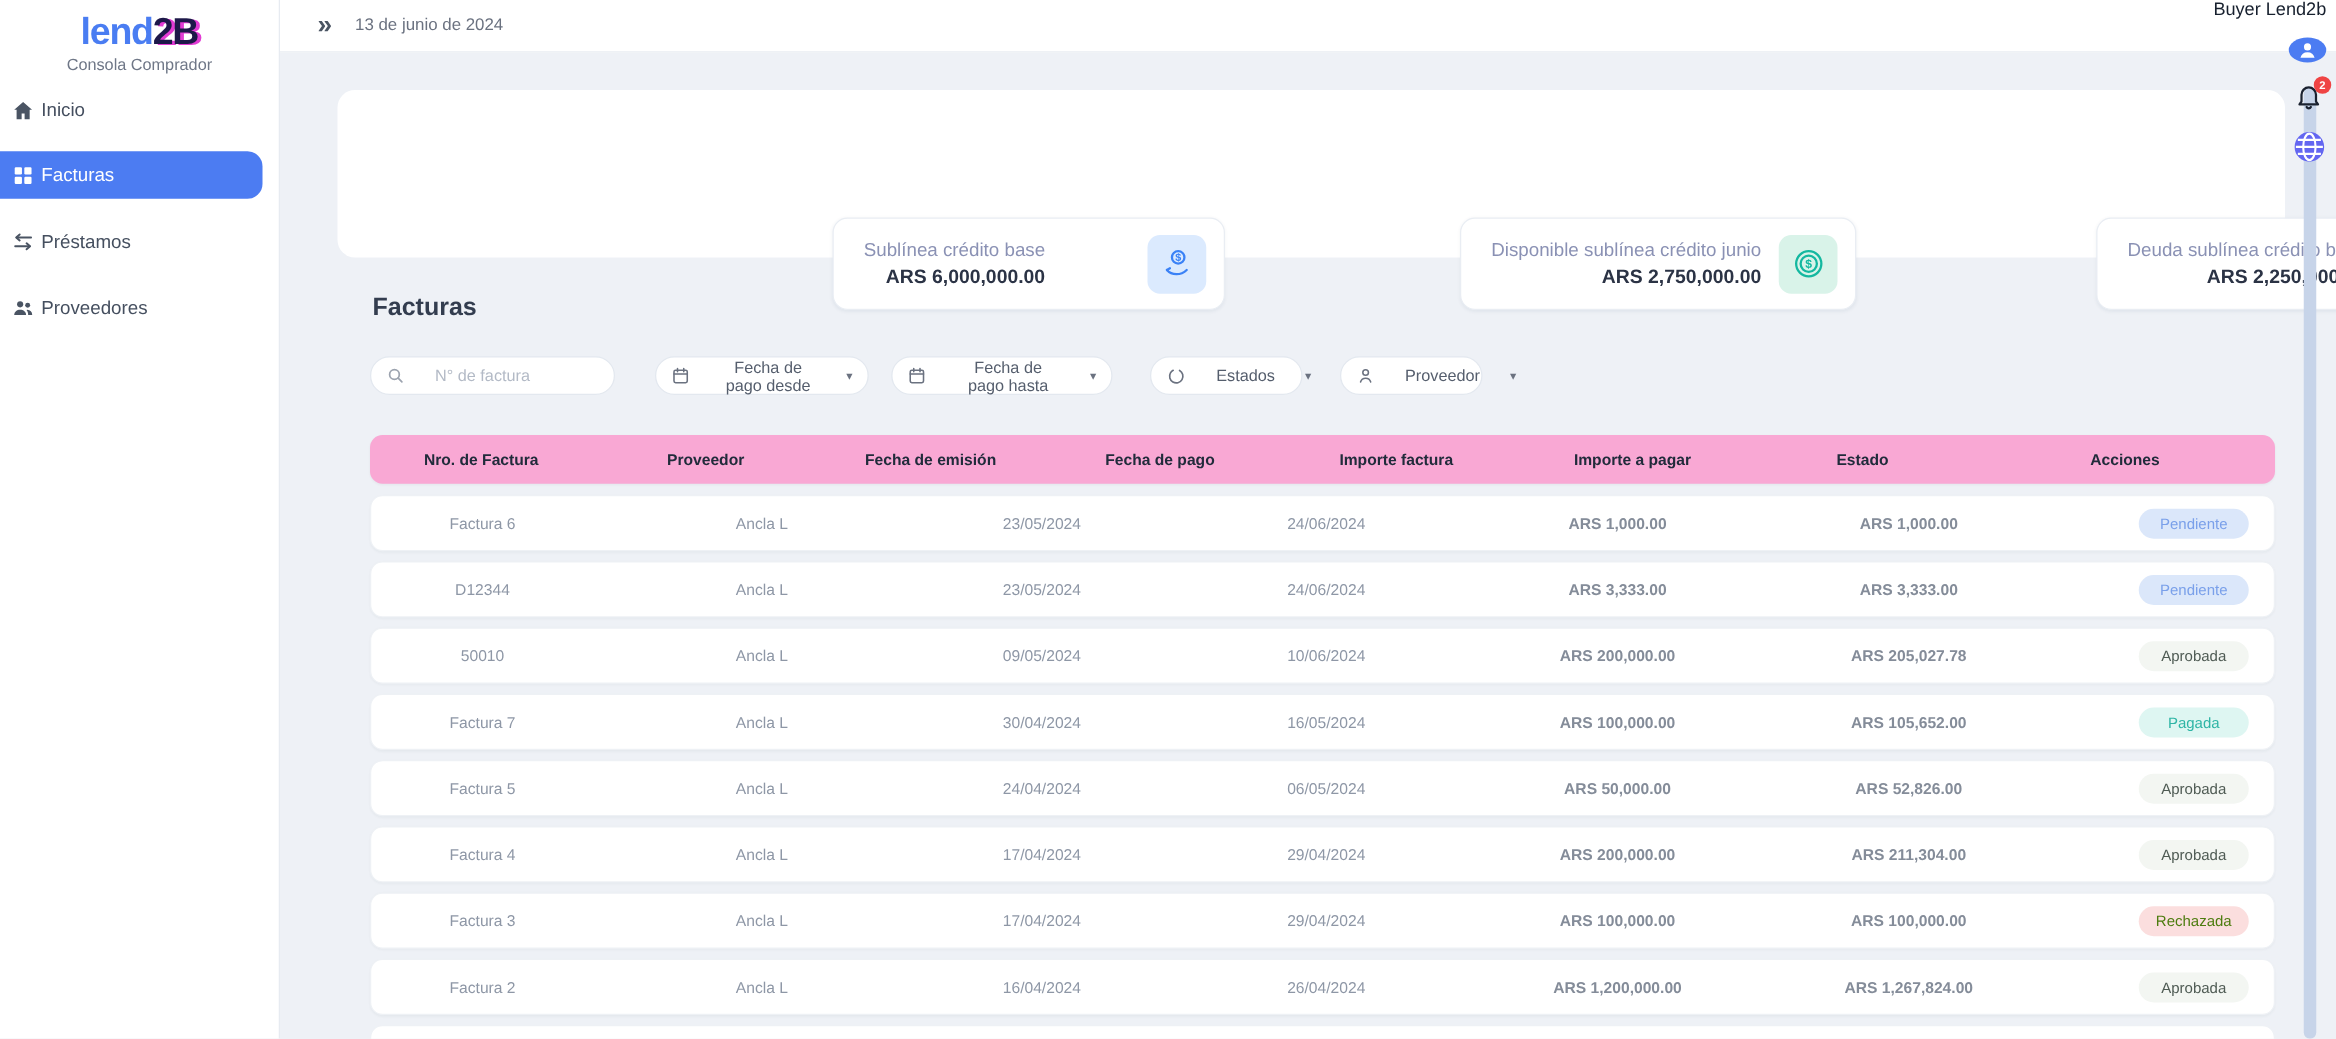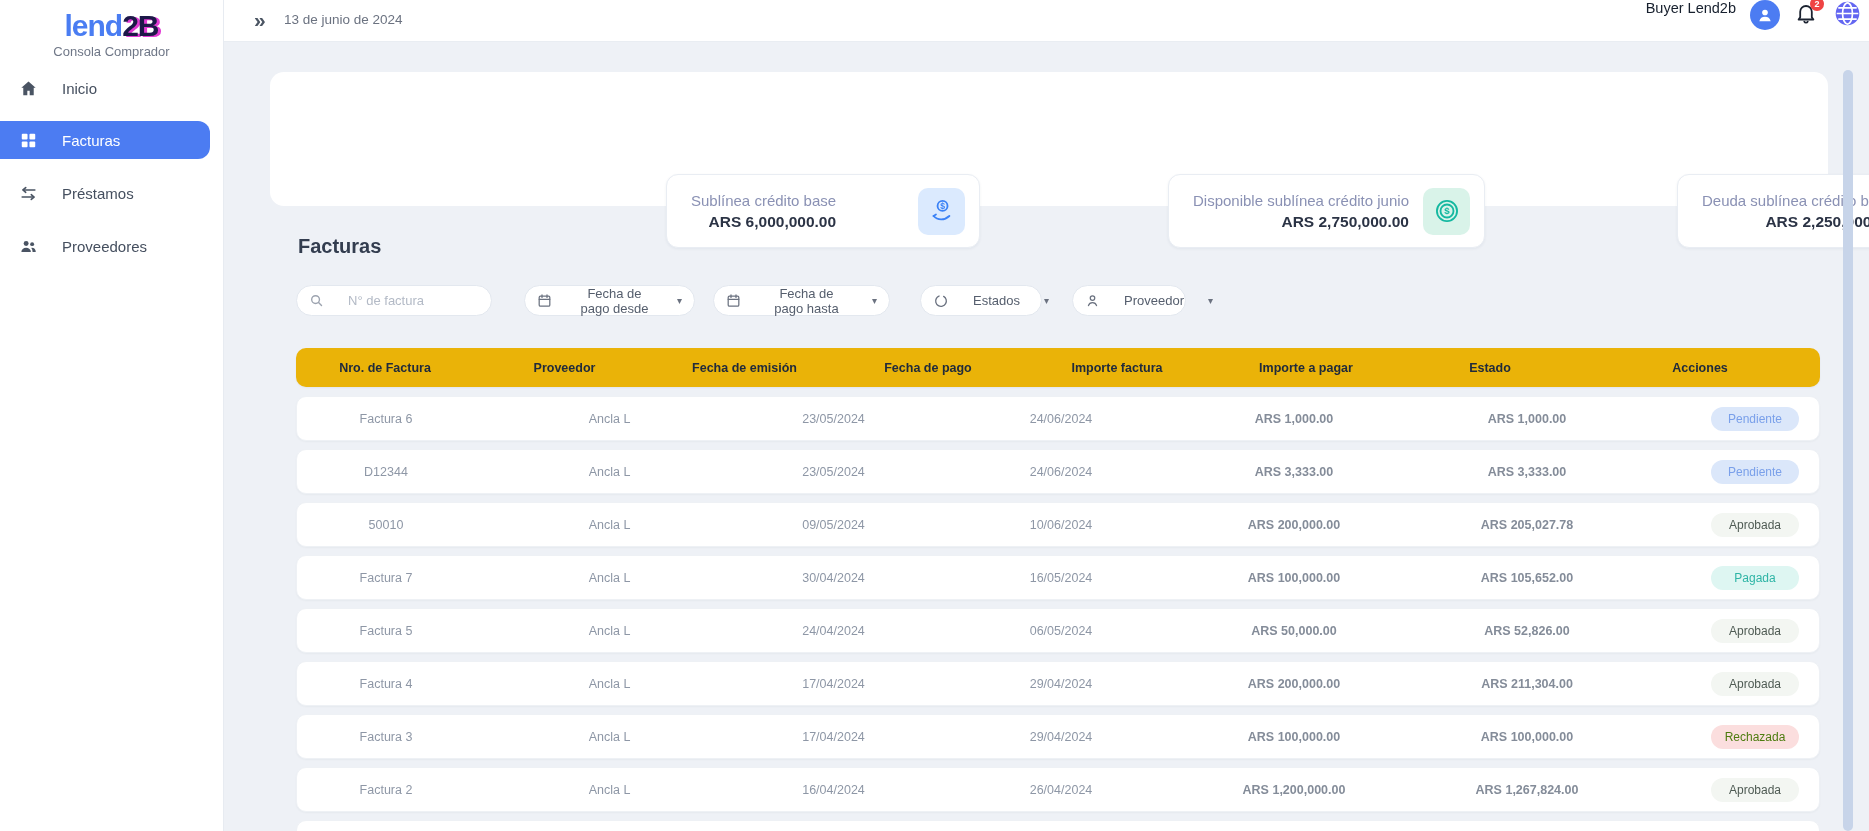--- a/index.html
+++ b/index.html
@@ -13,30 +13,30 @@
   }
   svg { display:block; }
 
   
   .sidebar { position:absolute; left:0; top:0; width:224px; height:831px; background:#fff; border-right:1px solid #e7ebf1; z-index:5; }
   .logo-wrap { text-align:center; padding-top:9px; }
   .logo { font-size:30px; font-weight:800; letter-spacing:-1px; }
   .logo-primary { color:#4a7df2; }
   .logo-accent { color:#1d1849; text-shadow:3px 1px 0 #e23bd4; }
   .logo-sub { font-size:13px; color:#6f7787; margin-top:1px; }
-  .nav-item { position:absolute; left:0; display:flex; align-items:center; gap:24px; height:28px; padding-left:19px; width:100%; font-size:15px; color:#454f5f; cursor:pointer; }
+  .nav-item { position:absolute; left:0; display:flex; align-items:center; gap:5px; height:28px; padding-left:9px; width:100%; font-size:15px; color:#454f5f; cursor:pointer; }
   .nav-item .nico { width:19px; height:19px; color:#4a5463; flex:0 0 auto; }
   .nav-item.active { background:#4c7cf2; color:#fff; width:210px; height:38px; border-radius:0 12px 12px 0; }
   .nav-item.active .nico { color:#fff; }
 
   
   .topbar { position:absolute; left:224px; top:0; width:1645px; height:42px; background:#fff; border-bottom:1px solid #e9edf2; z-index:4; }
   .collapse-btn { position:absolute; left:30px; top:6px; font-size:21px; font-weight:700; color:#4b5563; cursor:pointer; line-height:28px; }
   .topbar-date { position:absolute; left:60px; top:12px; font-size:13.5px; color:#6b7280; }
-  .topbar-right { position:absolute; right:6px; top:0; height:42px; display:flex; align-items:flex-start; gap:14px; padding-right:2px; }
+  .topbar-right { position:absolute; right:6px; top:0; height:42px; display:flex; align-items:flex-end; gap:14px; padding-right:2px;flex-direction:column; }
   .user-name { font-size:14.5px; color:#17202e; }
   .avatar { width:30px; height:30px; border-radius:50%; background:#4c7cf2; display:flex; align-items:center; justify-content:center; cursor:pointer; }
   .bell-wrap { position:relative; width:26px; height:28px; cursor:pointer; }
   .bell-badge { position:absolute; top:-3px; right:-4px; min-width:14px; height:14px; border-radius:8px; background:#ef4444; color:#fff; font-size:9px; font-weight:700; display:flex; align-items:center; justify-content:center; padding:0 3px; }
   .globe { width:27px; height:27px; cursor:pointer; }
 
   
   .summary-panel { position:absolute; left:270px; top:72px; width:1558px; height:134px; background:#fff; border-radius:14px;text-align:right; }
   .stat-card { position:absolute; top:102px; height:74px; background:#fff; border:1px solid #e9edf3; border-radius:12px; box-shadow:0 1px 3px rgba(25,45,85,.06); display:flex; align-items:center; justify-content:space-between; padding:0 14px 0 24px; }
   .stat-card.c1 { left:396px; width:314px; }
@@ -54,21 +54,21 @@
   .search-pill { left:296px; width:196px; cursor:text; }
   .search-pill input { border:0; outline:0; width:130px; font-size:13px; color:#3c4656; background:transparent; font-family:"Liberation Sans",sans-serif; }
   .search-pill input::placeholder { color:#b3bac6; }
   .fb1 { left:524px; width:171px; }
   .fb2 { left:713px; width:177px; }
   .fb3 { left:920px; width:122px; }
   .fb4 { left:1072px; width:114px; }
 
   
   .tgrid { display:grid; grid-template-columns:178px 181px 179px 188px 190px 188px 180px 240px; align-items:center; }
-  .thead { position:absolute; left:296px; top:348px; width:1524px; height:39px; background:#eab308; border-radius:10px; box-shadow:0 1px 2px rgba(30,41,59,.05); font-size:12.5px; font-weight:700; color:#212b3b; }
+  .thead { position:absolute; left:296px; top:348px; width:1524px; height:39px; background:#f9a8d4; border-radius:10px; box-shadow:0 1px 2px rgba(30,41,59,.05); font-size:12.5px; font-weight:700; color:#212b3b; }
   .thead > div { text-align:center; }
   .rows { position:absolute; left:296px; top:396px; width:1524px; }
   .trow { height:45px; margin-bottom:8px; background:#fff; border:1px solid #eef1f5; border-radius:10px; box-shadow:0 1px 2px rgba(30,41,59,.04); font-size:12.5px; color:#8e97a6;gap:44px; }
   .trow > div { text-align:center; }
   .cell-amount { font-weight:600; color:#848c99; }
   .badge { display:inline-block; min-width:88px; padding:5px 10px; border-radius:12px; font-size:12px; }
   .actions { display:flex; justify-content:center; gap:9px; }
   .abtn { width:30px; height:25px; border:0; border-radius:7px; display:flex; align-items:center; justify-content:center; cursor:pointer; }
   .abtn.download { background:#cfdff8; color:#3b76e9; }
   .abtn.approve { background:#eef6ee; color:#3fae57; }

